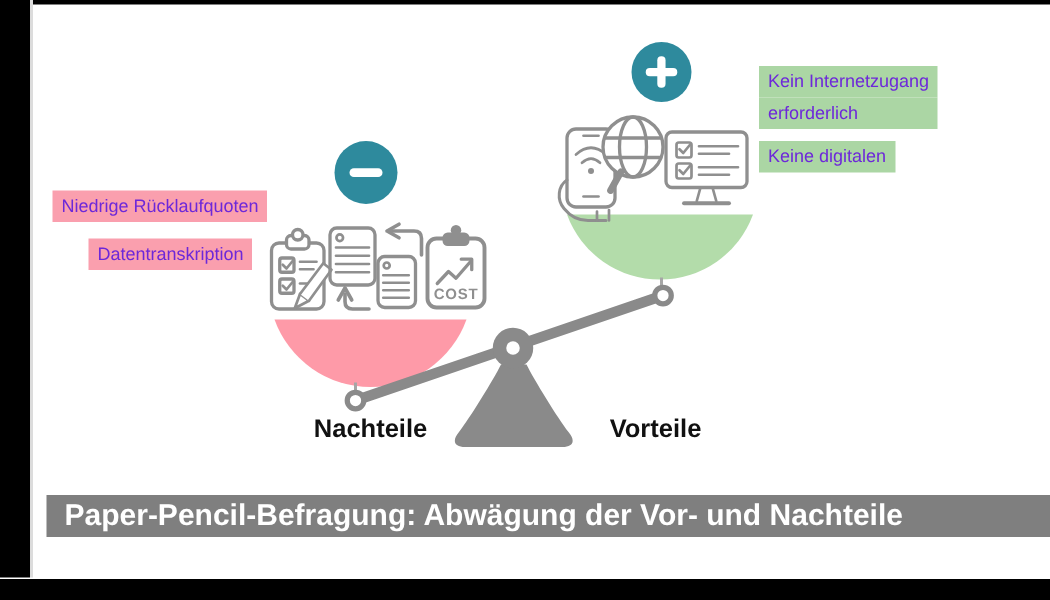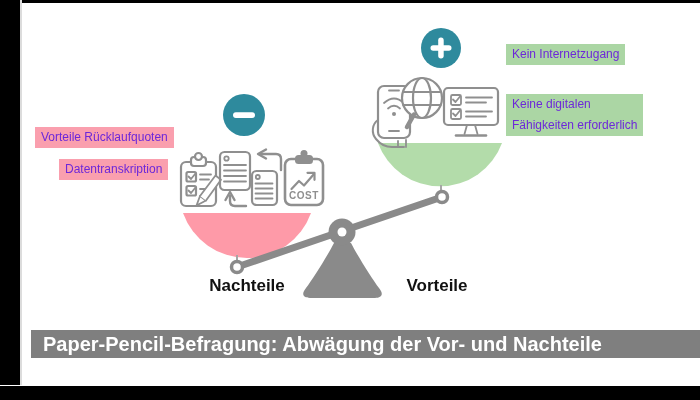--- a/index.html
+++ b/index.html
@@ -132,29 +132,29 @@
         <path d="M466,97.5 h26 M466,102.5 h20" stroke-width="1.8"></path>
         <rect x="451" y="109" width="10" height="10" rx="1.5" stroke-width="1.8"></rect>
         <path d="M453,113.5 l2.5,2.5 l4.5,-5.5" stroke-width="1.8"></path>
         <path d="M466,111.5 h26 M466,116.5 h20" stroke-width="1.8"></path>
         <path d="M467,125 l-2.5,9 M475,125 l2.5,9" stroke-width="1.8"></path>
         <path d="M456,135.5 h30" stroke-width="2.6"></path>
       </g>
     </g>
   </svg>
 
-  <div class="hl hl-neg" id="neg-item-0">Vorteile Rücklaufquoten</div>
+  <div class="hl hl-neg" id="neg-item-0">Niedrige Rücklaufquoten</div>
   <div class="hl hl-neg" id="neg-item-1">Datentranskription</div>
 
   <div class="hl hl-pos-block" id="pos-block-0">
     <span class="hl-line">Kein Internetzugang</span>
+    <span class="hl-line">erforderlich</span>
   </div>
   <div class="hl hl-pos-block" id="pos-block-1">
     <span class="hl-line">Keine digitalen</span>
-    <span class="hl-line">Fähigkeiten erforderlich</span>
   </div>
 
   <div class="pan-label" id="label-nachteile">Nachteile</div>
   <div class="pan-label" id="label-vorteile">Vorteile</div>
 
   <div id="banner">Paper-Pencil-Befragung: Abwägung der Vor- und Nachteile</div>
 
 </div>
 
 </body></html>

